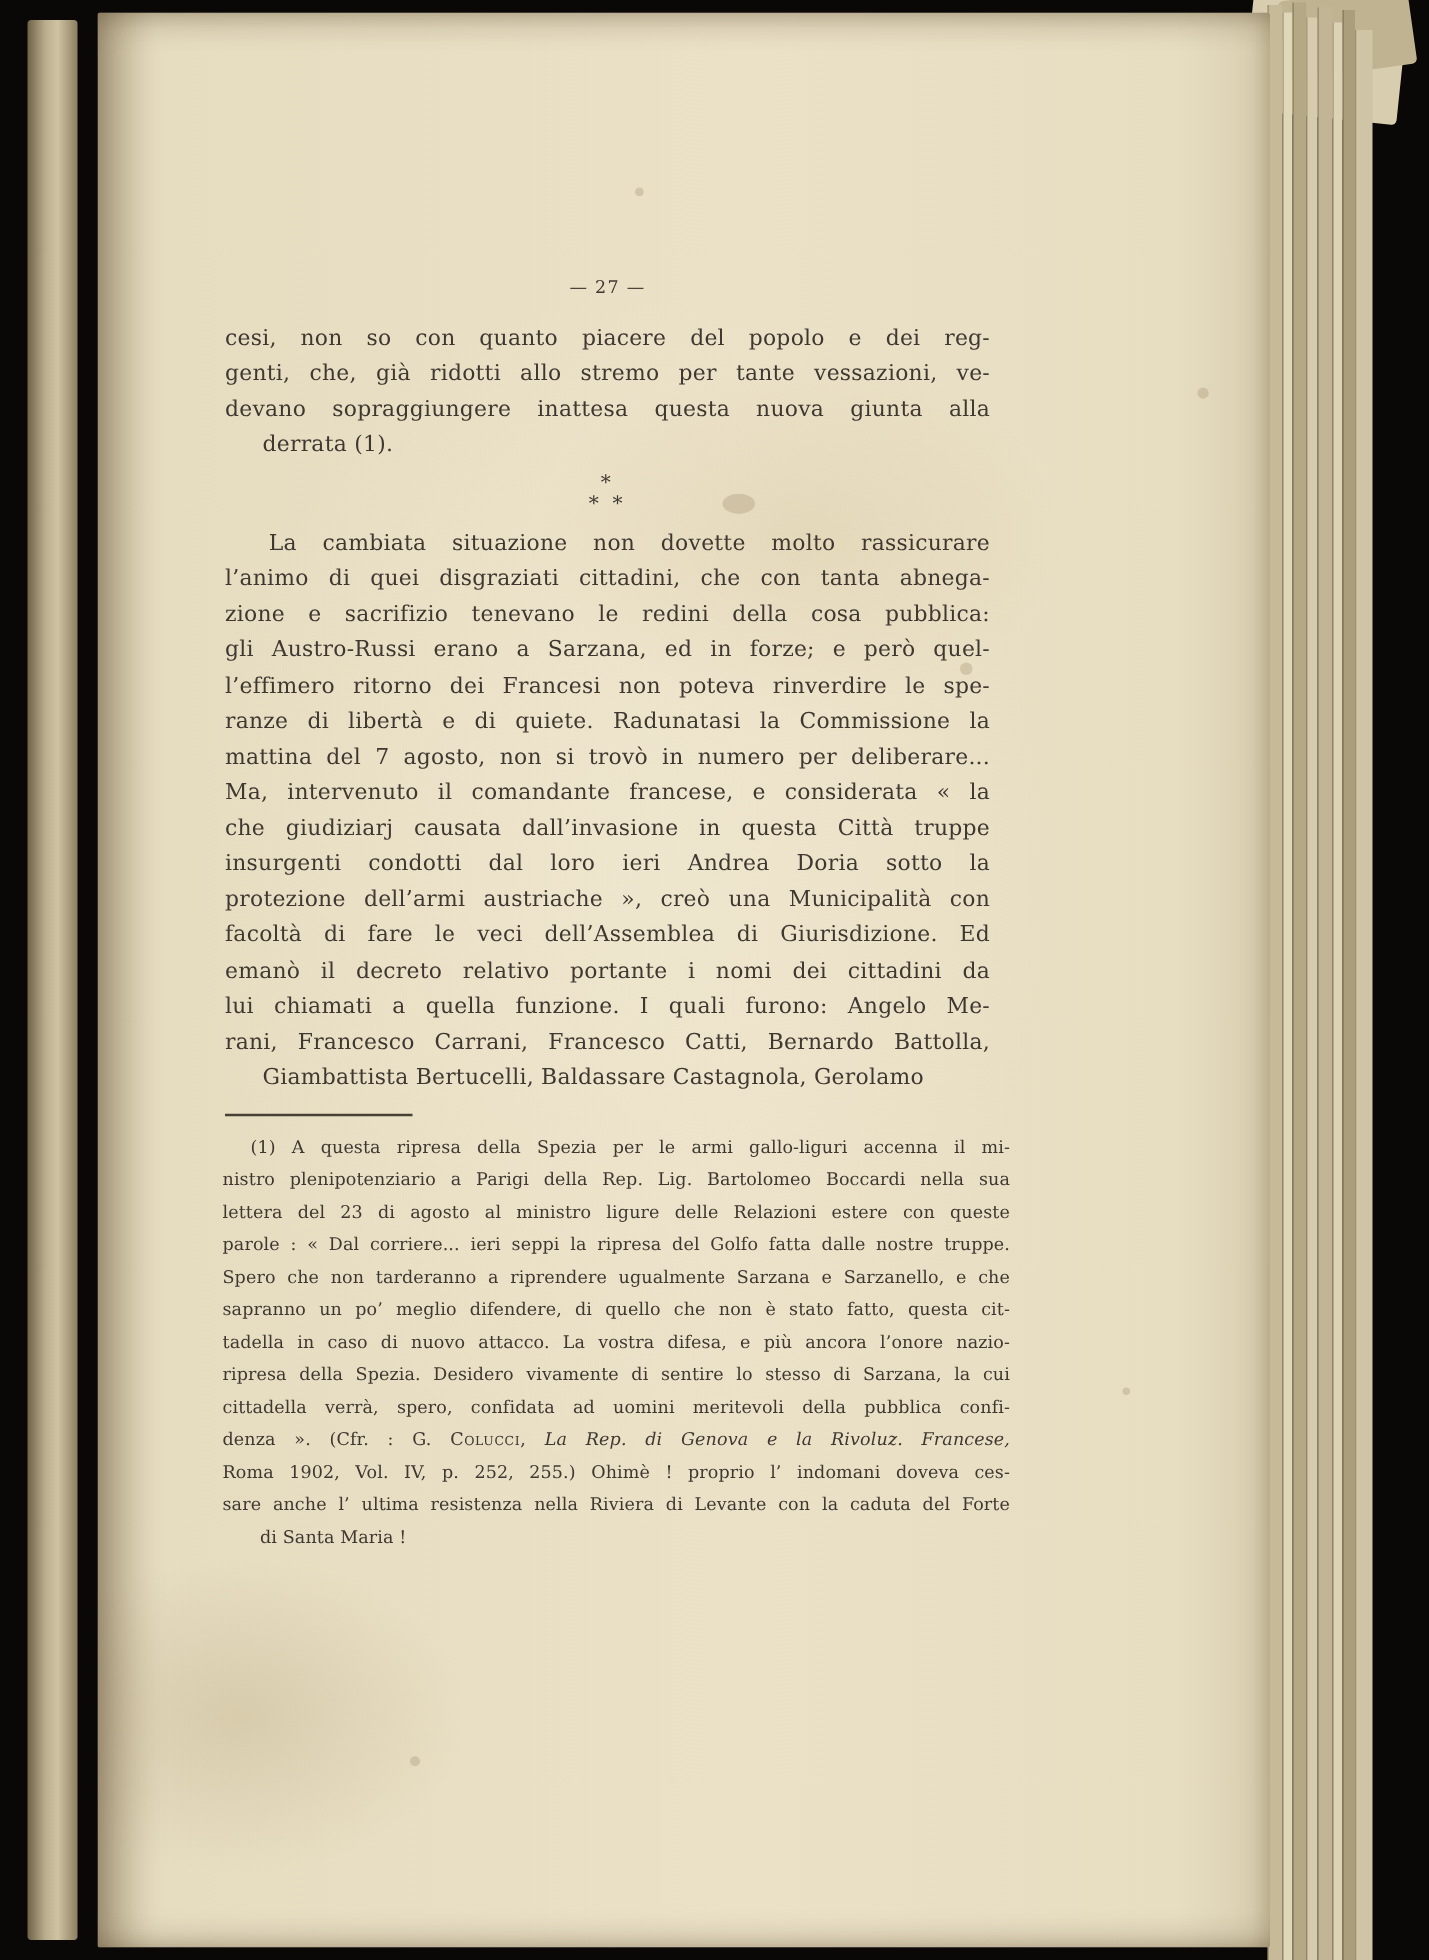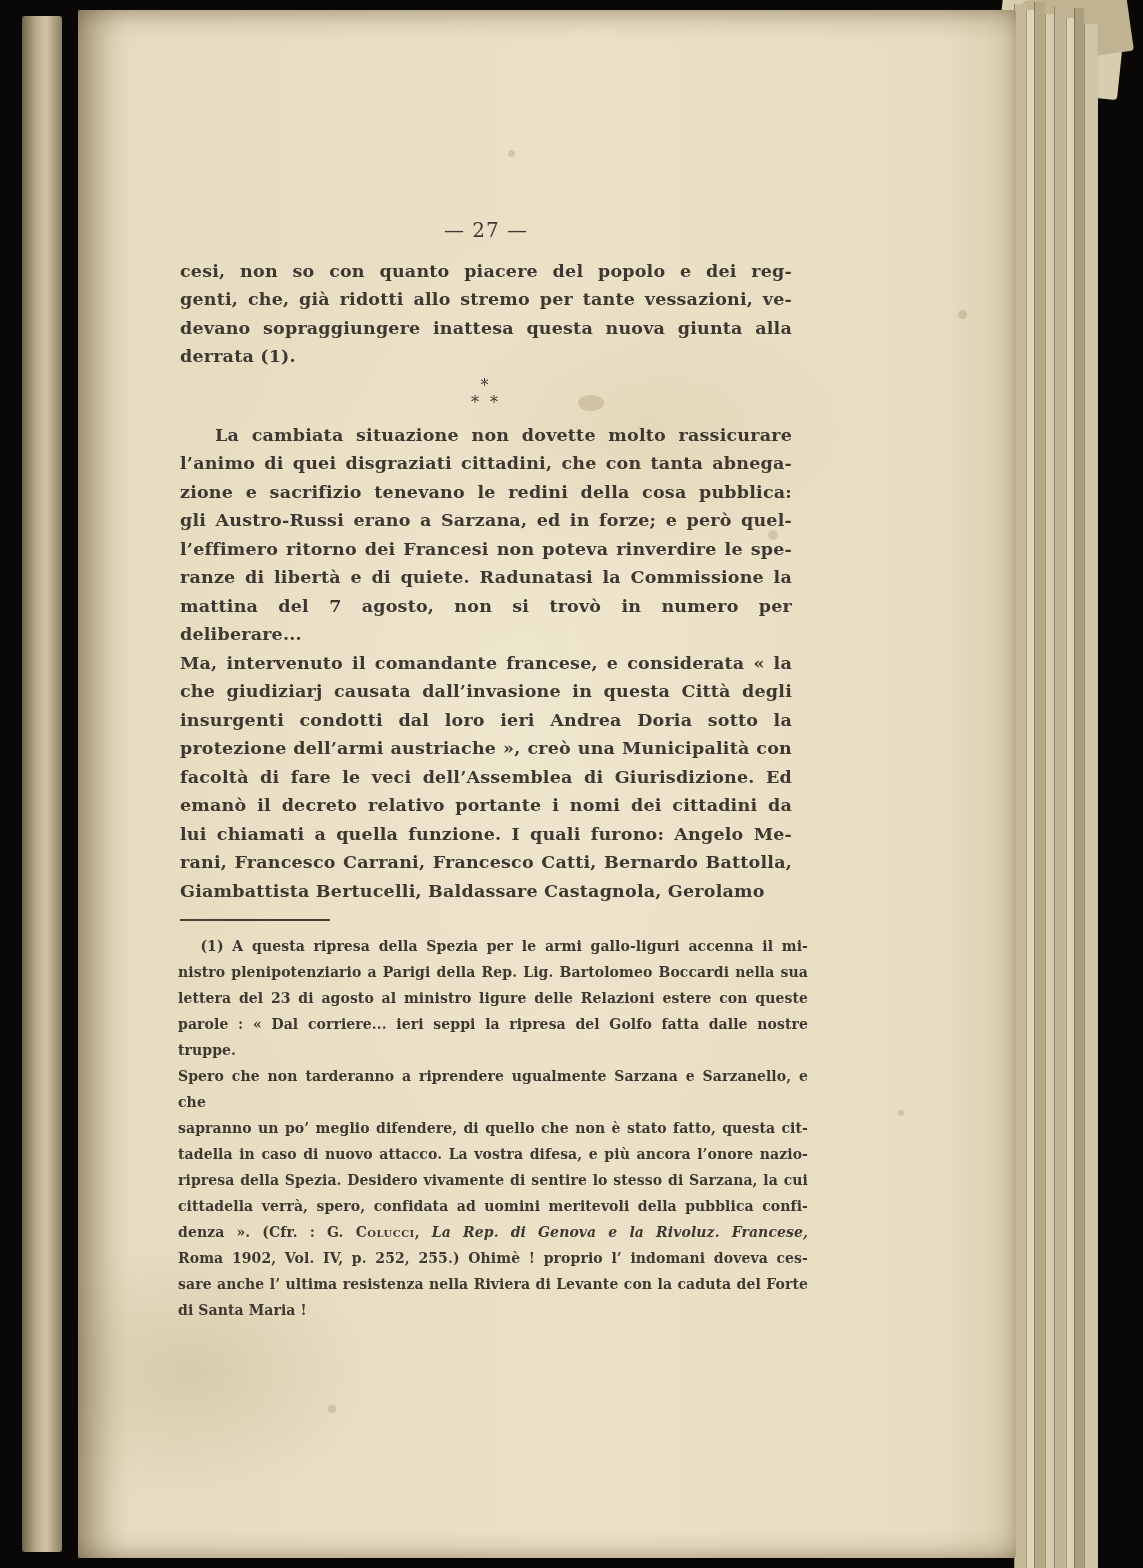--- a/index.html
+++ b/index.html
@@ -44,24 +44,24 @@
     border-radius:2px;
   }
 
   .speck { position:absolute; border-radius:50%; background:rgba(150,130,95,.28); }
 
   .content {
     position:absolute; left:102px; top:206px; width:612px;
     color:#3e3831; font-size:17.5px; line-height:28.5px; letter-spacing:.2px;
   }
 
-  .page-number { text-align:center; font-size:20px; letter-spacing:1px; margin-bottom:12px; }
+  .page-number { text-align:center; font-size:14px; letter-spacing:1px; margin-bottom:12px; }
 
-  .jline { text-align:justify; text-align-last:justify;font-weight:bold; }
-  .text-block .jline:last-child { text-align-last:left; }
+  .jline { text-align:justify; text-align-last:justify; }
+  .text-block .jline:last-child { text-align-last:left;margin-left:30px; }
   .para2 .jline:first-child { text-indent:2em; }
   .footnote .jline:first-child { text-indent:1.6em; }
 
   .separator { text-align:center; line-height:17px; margin:6px 0 10px; font-size:16px; letter-spacing:3px; }
 
   .footnote-rule { width:150px; border-top:2px solid #474034; margin:14px 0 12px; }
 
   .footnote { width:630px; margin-left:-2px; font-size:14px; line-height:26px; letter-spacing:.1px; }
 
   .italic { font-style:italic;margin-top:11px; }
@@ -113,21 +113,21 @@
 
     <div class="text-block para2">
         <div class="jline">La cambiata situazione non dovette molto rassicurare</div>
         <div class="jline">l’animo di quei disgraziati cittadini, che con tanta abnega-</div>
         <div class="jline">zione e sacrifizio tenevano le redini della cosa pubblica:</div>
         <div class="jline">gli Austro-Russi erano a Sarzana, ed in forze; e però quel-</div>
         <div class="jline">l’effimero ritorno dei Francesi non poteva rinverdire le spe-</div>
         <div class="jline">ranze di libertà e di quiete. Radunatasi la Commissione la</div>
         <div class="jline">mattina del 7 agosto, non si trovò in numero per deliberare...</div>
         <div class="jline">Ma, intervenuto il comandante francese, e considerata « la</div>
-        <div class="jline">che giudiziarj causata dall’invasione in questa Città degli</div>
+        <div class="jline">che giudiziarj causata dall’invasione in questa Città truppe</div>
         <div class="jline">insurgenti condotti dal loro ieri Andrea Doria sotto la</div>
         <div class="jline">protezione dell’armi austriache », creò una Municipalità con</div>
         <div class="jline">facoltà di fare le veci dell’Assemblea di Giurisdizione. Ed</div>
         <div class="jline">emanò il decreto relativo portante i nomi dei cittadini da</div>
         <div class="jline">lui chiamati a quella funzione. I quali furono: Angelo Me-</div>
         <div class="jline">rani, Francesco Carrani, Francesco Catti, Bernardo Battolla,</div>
         <div class="jline">Giambattista Bertucelli, Baldassare Castagnola, Gerolamo</div>
       </div>
 
     <div class="footnote-rule"></div>

